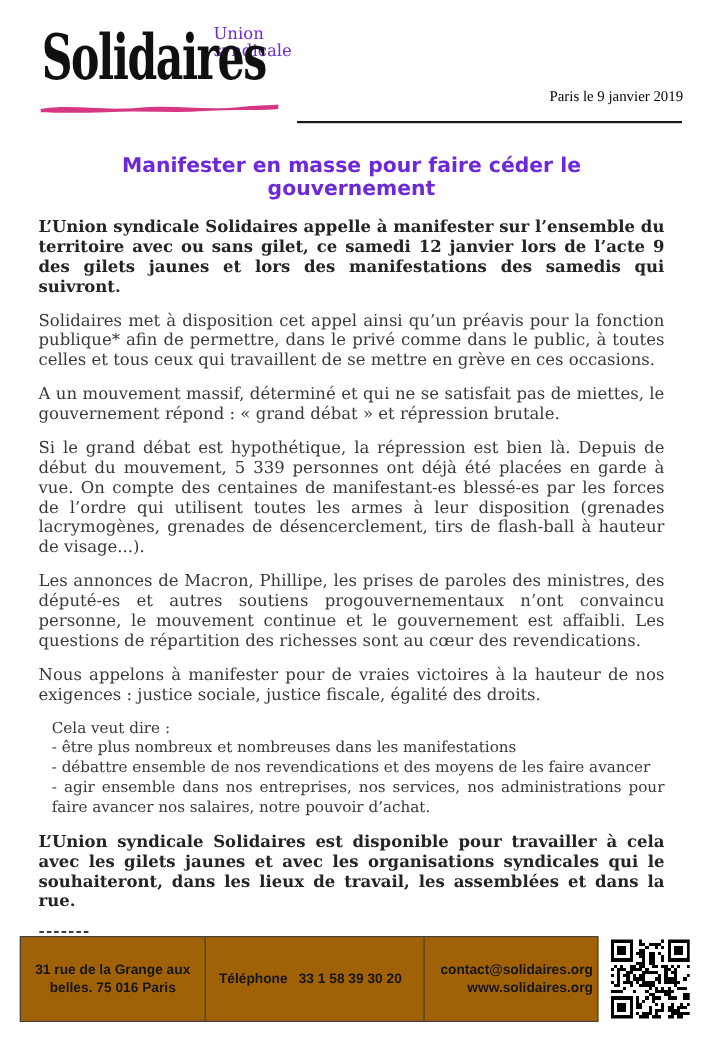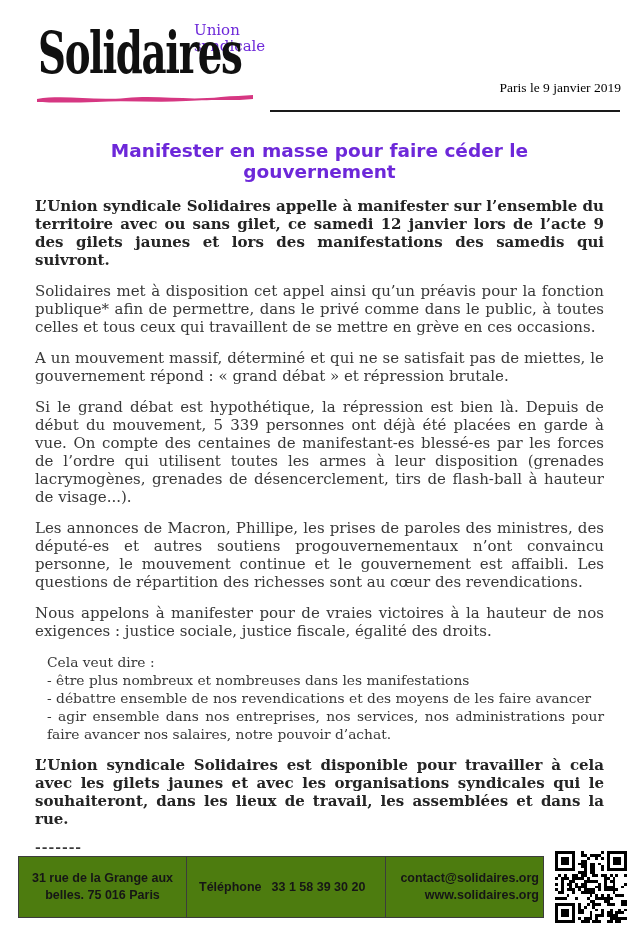--- a/index.html
+++ b/index.html
@@ -28,22 +28,22 @@
   .para.bold{font-weight:bold;color:#242424;}
   .list-block{margin:0 0 13px 12px;}
   .list-line{font-size:13.8px;line-height:18px;color:#383838;text-align:justify;margin:0;}
   .dashes{font-size:13.8px;line-height:14px;color:#383838;font-weight:bold;
           letter-spacing:1px;margin-top:-1px;}
   .footnote{font-style:italic;font-size:13px;color:#383838;margin-top:6px;}
 
   
   .footer{position:absolute;left:18px;top:851px;width:609px;display:flex;
           align-items:center;}
-  .contact-table{display:flex;width:527px;height:62px;box-sizing:border-box;
-                 border:1px solid #3c3c3c;background:#4d7c0f;}
+  .contact-table{display:flex;width:527px;height:78px;box-sizing:border-box;
+                 border:1px solid #3c3c3c;background:#a16207;}
   .cell{box-sizing:border-box;display:flex;flex-direction:column;justify-content:center;
         font-family:"Liberation Sans",sans-serif;font-weight:bold;font-size:12.5px;
         line-height:17px;color:#161616;}
   .cell-address{width:168px;border-right:1px solid #3c3c3c;text-align:center;padding:0 6px;}
   .cell-phone{width:199px;border-right:1px solid #3c3c3c;padding-left:12px;}
   .cell-contact{flex:1;text-align:right;padding:0 4px;}
   .phone-line{white-space:nowrap;}
   .phone-line .num{margin-left:10px;}
   .qr{width:72px;height:72px;margin-left:11px;flex:none;}
 </style>

